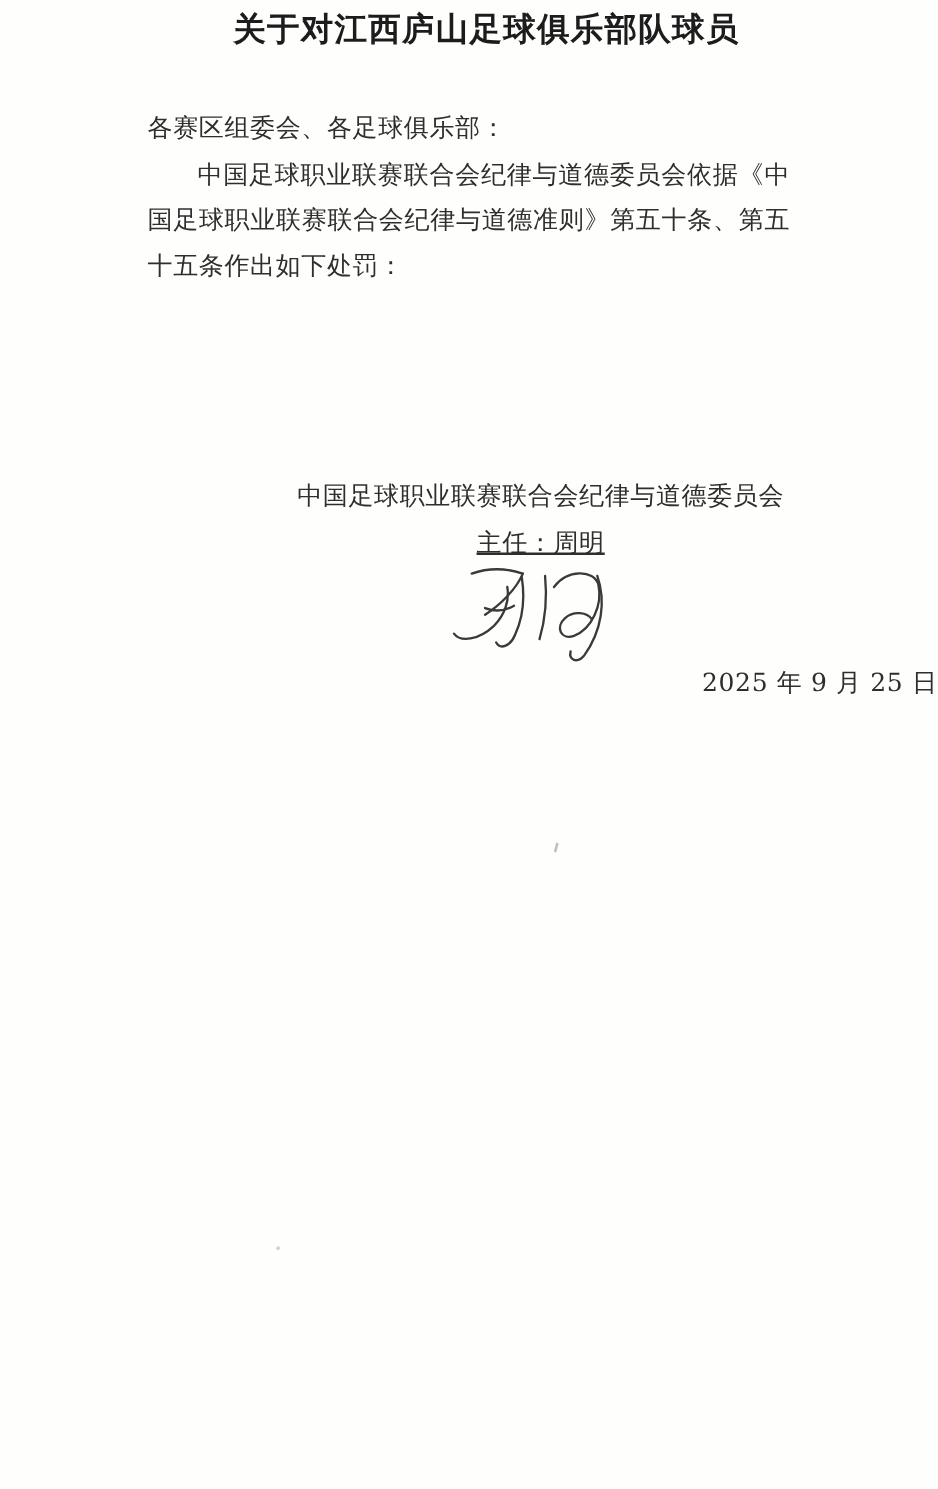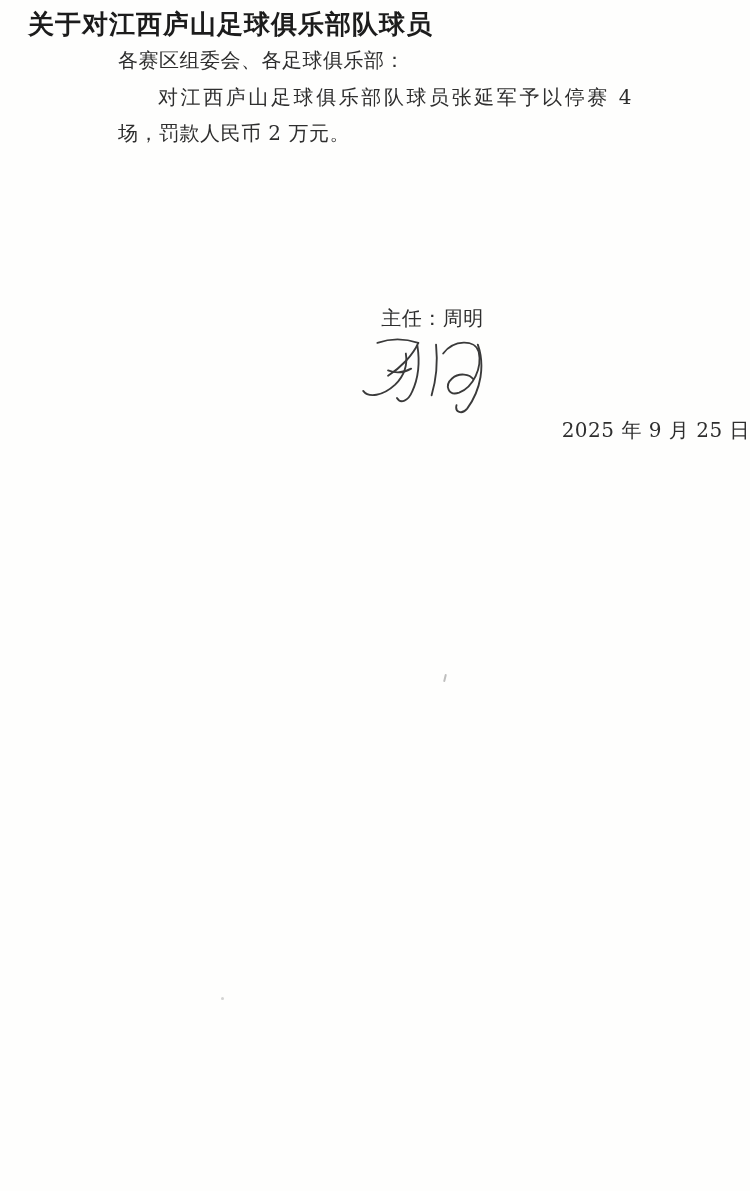--- a/index.html
+++ b/index.html
@@ -14,29 +14,30 @@
     margin: 0 auto;
     background: #fefefd;
     overflow: hidden;
     box-sizing: border-box;
     padding-top: 6px;
     font-family: "DejaVu Serif", "Liberation Serif", serif;
     color: #2e2e2e;
   }
   .doc-title {
     margin: 0;
-    text-align: left;
+    text-align: center;
     font-size: 26px;
     line-height: 36px;
     font-weight: 700;
     color: #1c1c1c;
     letter-spacing: 1px;
     padding-left: 28px;
   }
   .doc-body {
+    margin-top: 42px;
     padding: 0 118px;
     font-size: 20px;
     line-height: 36.5px;
     text-align: justify;
     text-align-last: left;
     letter-spacing: 0.5px;
   }
   .doc-body p {
     margin: 0;
   }
@@ -47,21 +48,23 @@
     margin-top: 152px;
     padding-left: 115px; 
     text-align: center;
     font-size: 20px;
     letter-spacing: 0.5px;
   }
   .footer-org {
     line-height: 28px;
   }
   .footer-signer {
+    margin-top: 10px;
     line-height: 28px;
+    text-decoration: underline;
   }
   .signature-wrap {
     height: 80px;
     margin-top: 2px;
     display: flex;
     align-items: center;
     justify-content: center;
   }
   .signature-svg {
     width: 165px;
@@ -106,24 +109,25 @@
 <body>
 
 <div class="page">
 
   <h1 class="doc-title">
     <span>关于对江西庐山足球俱乐部队球员</span><br>
   </h1>
 
   <div class="doc-body">
     <p>各赛区组委会、各足球俱乐部：</p>
-    <p class="indented">对江西庐山足球俱乐部队球员张延军予以停赛 4 场，罚款人民币 2 万元。</p>
+    <p class="indented">中国足球职业联赛联合会纪律与道德委员会依据《中国足球职业联赛联合会纪律与道德准则》第五十条、第五十五条作出如下处罚：</p>
   </div>
 
   <div class="doc-footer">
+    <div class="footer-org">中国足球职业联赛联合会纪律与道德委员会</div>
     <div class="footer-signer">主任：周明</div>
     <div class="signature-wrap">
       <svg class="signature-svg" viewBox="0 0 160 90" aria-hidden="true">
 
         <path d="M18,10 C35,4 52,6 64,10"></path>
         <path d="M64,10 C58,24 44,38 30,47"></path>
         <path d="M2,64 C8,72 24,70 38,57 C48,47 52,34 50,22"></path>
         <path d="M30,41 C40,45 49,43 56,39"></path>
         <path d="M63,13 C66,32 64,50 57,65 C53,75 44,79 40,72"></path>
         <path d="M84,12 C86,32 84,52 79,69"></path>

